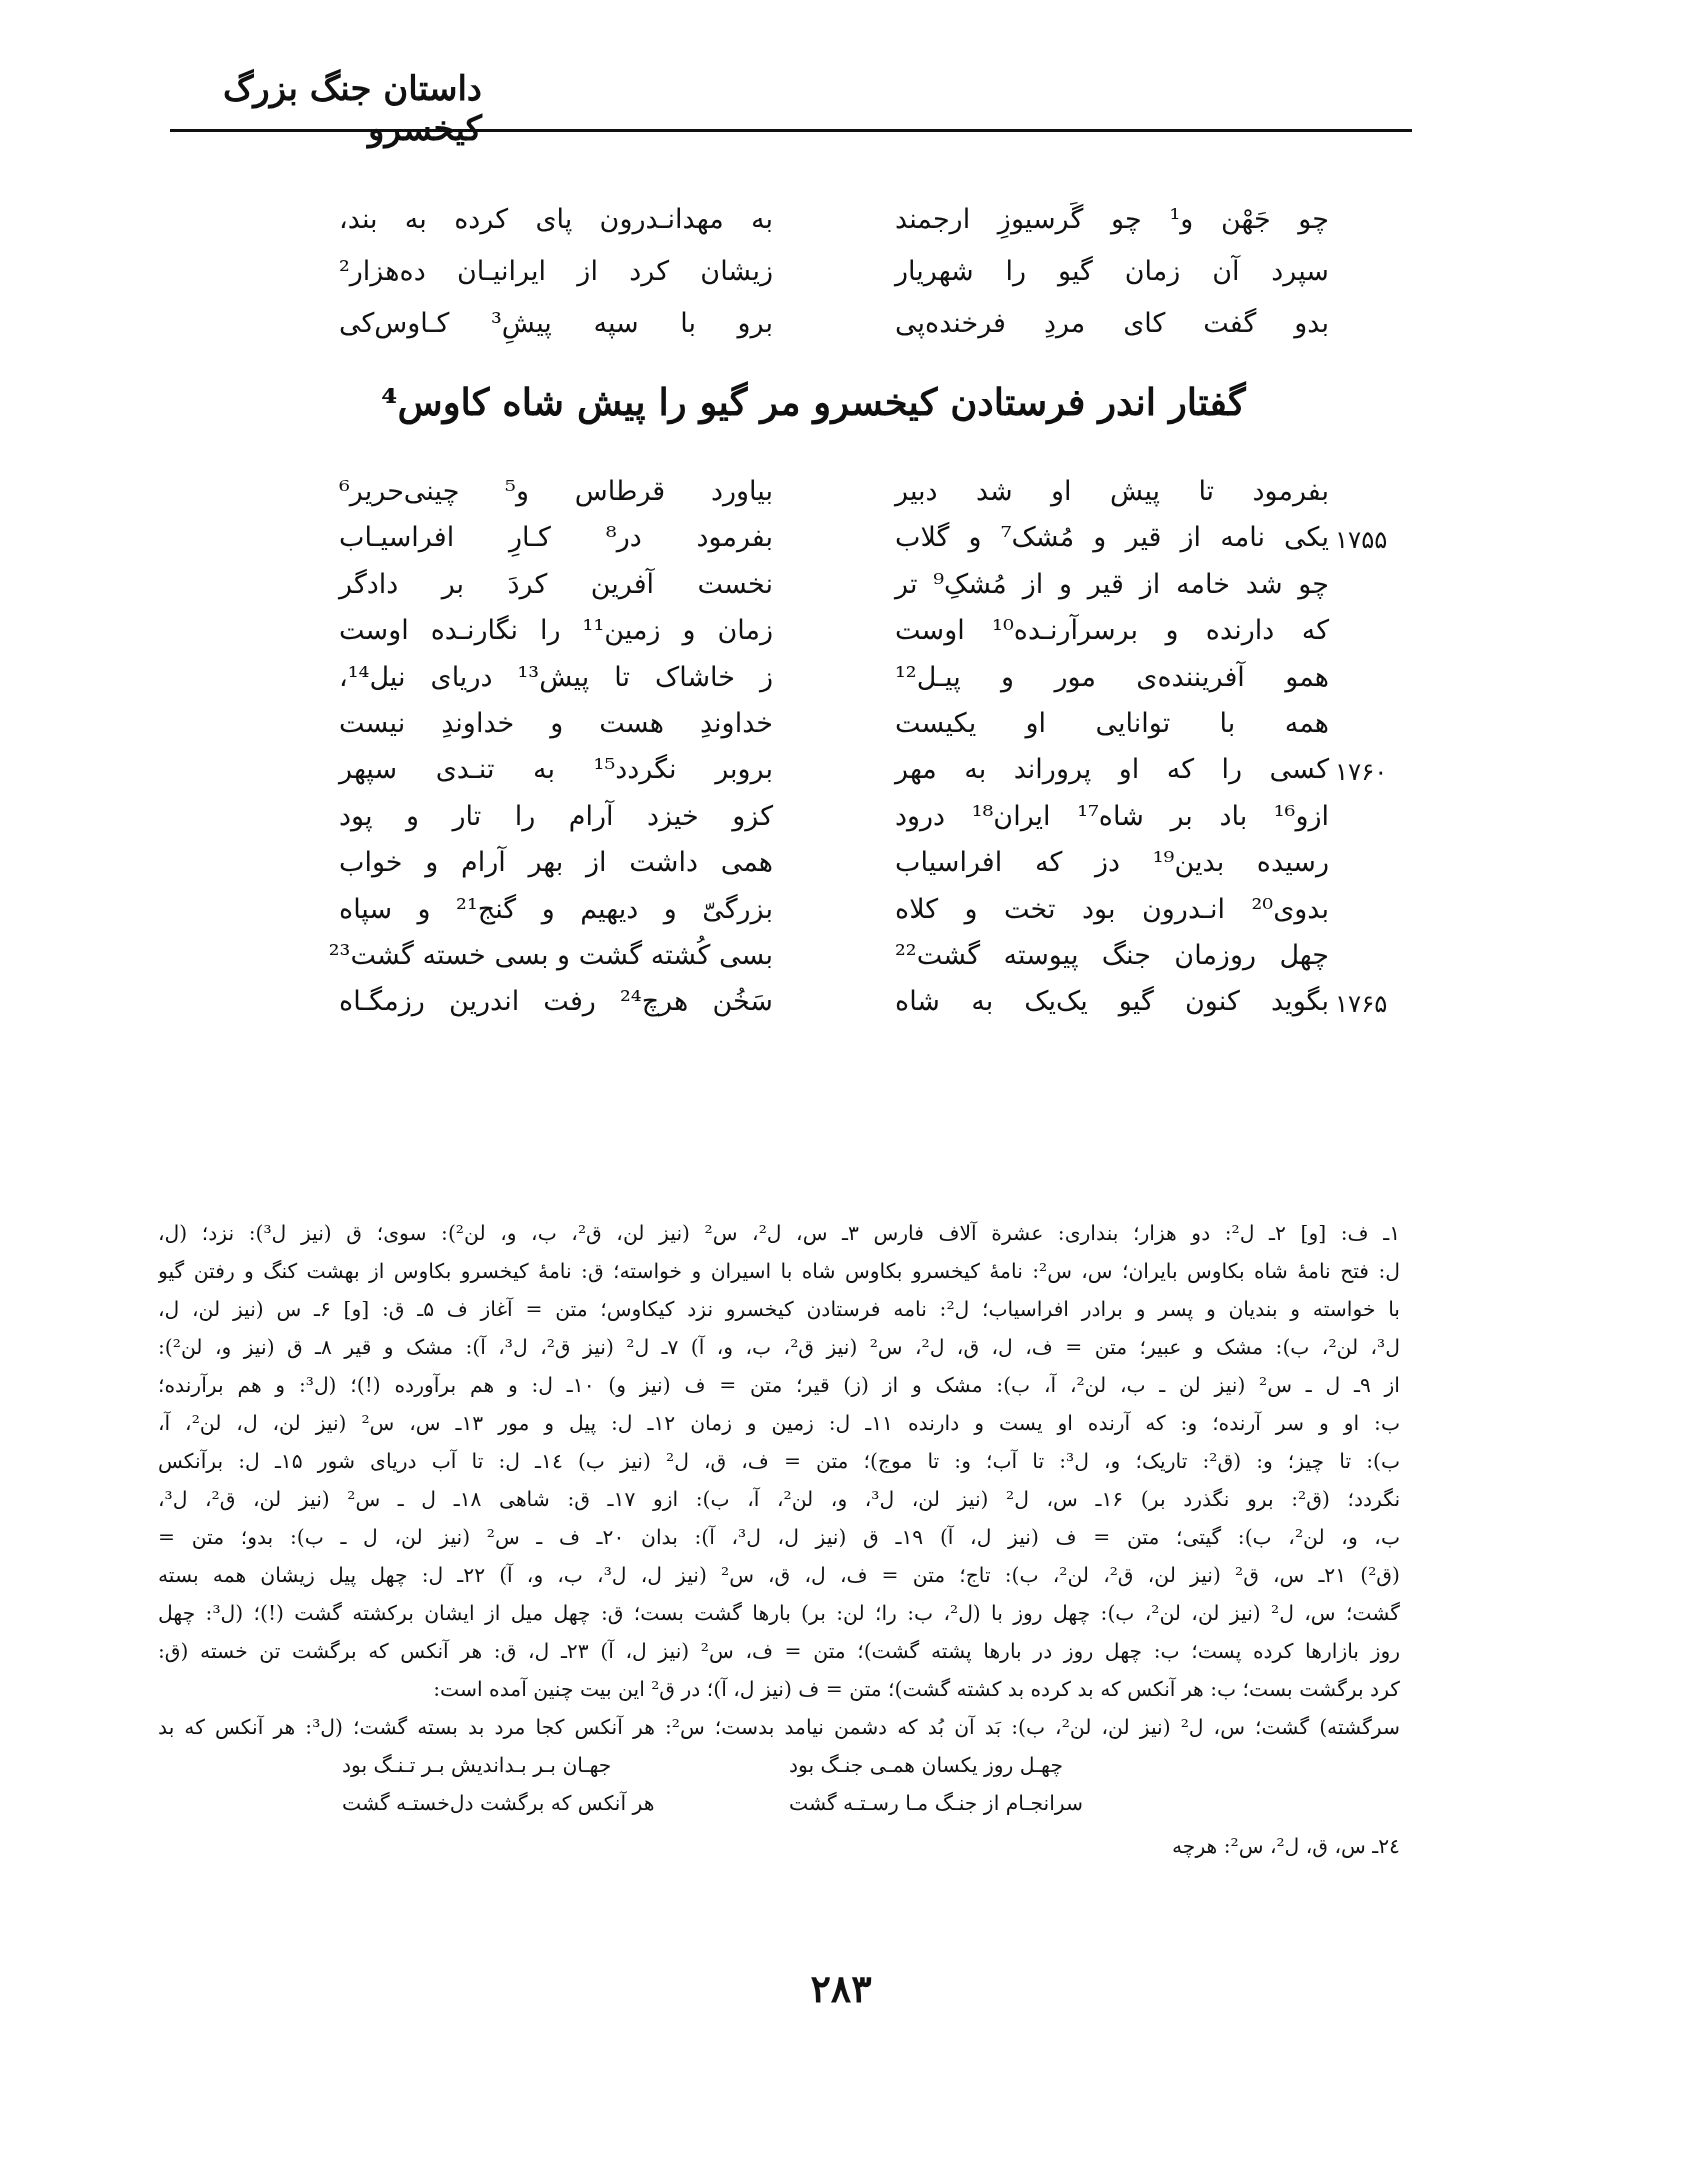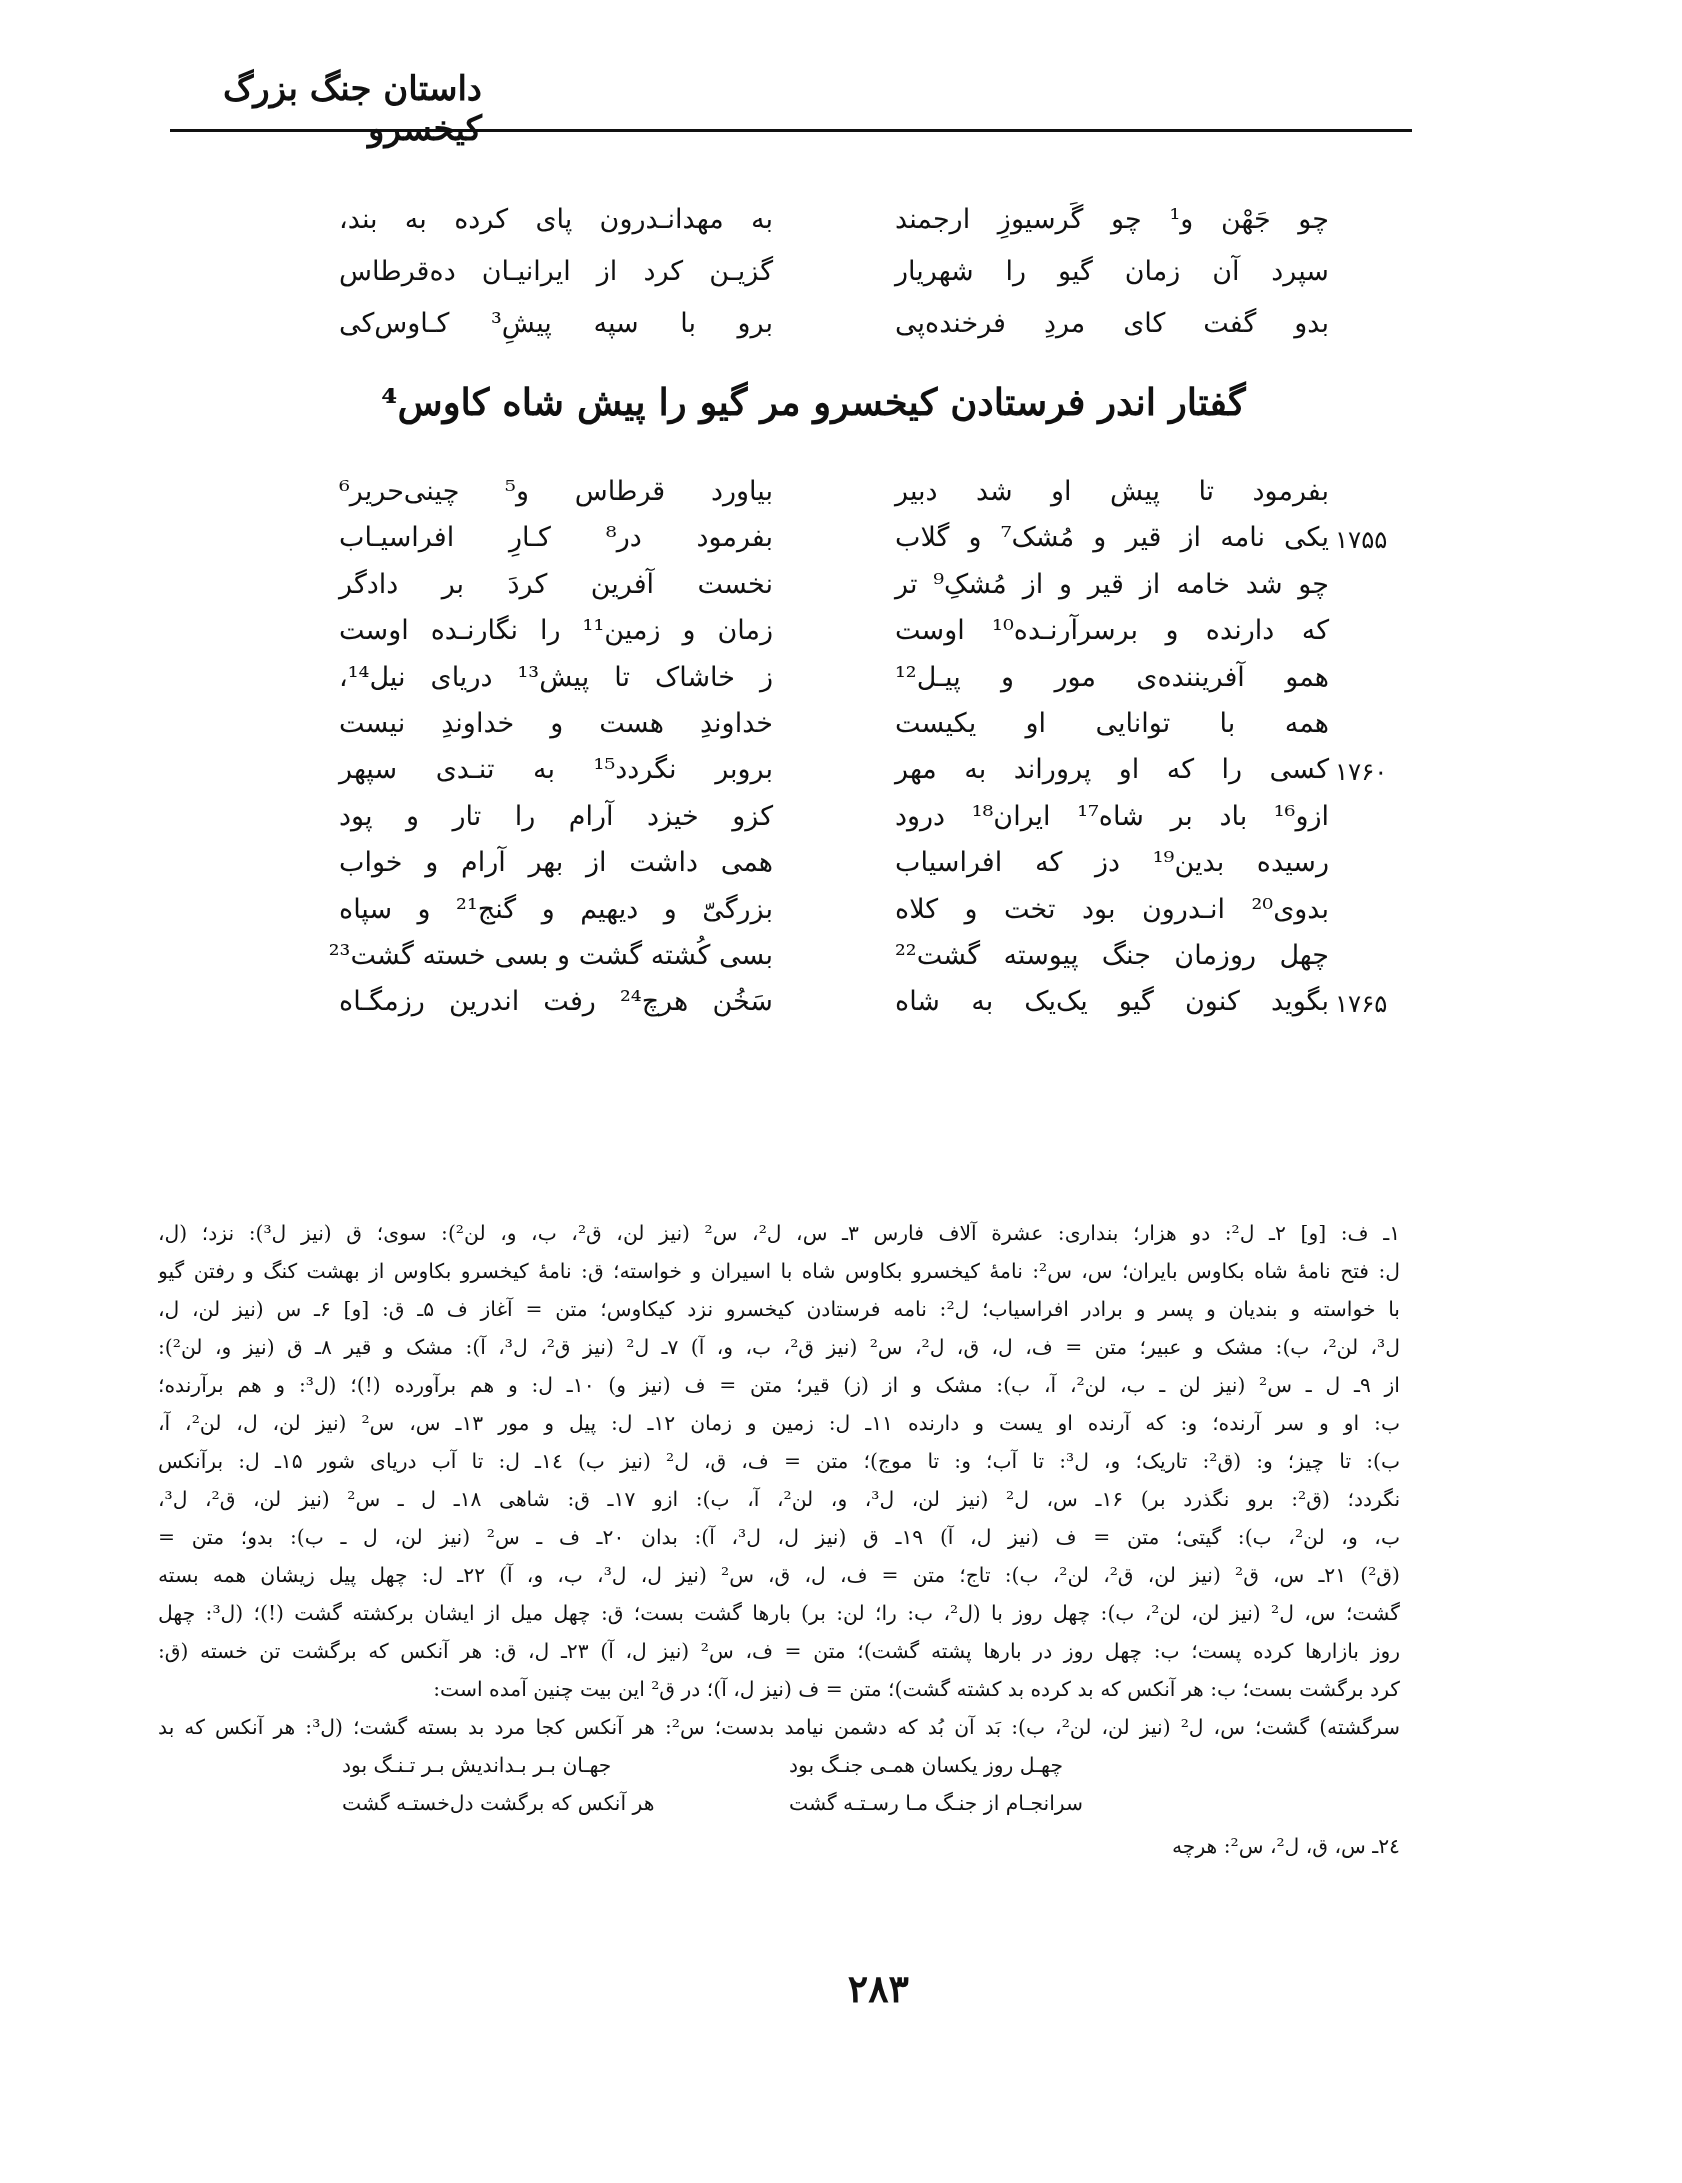--- a/index.html
+++ b/index.html
@@ -21,37 +21,37 @@
          direction:rtl; font-weight:bold; font-size:37px; }
   .main-couplets { top:475px; }
 
   .footnotes { position:absolute; top:1214px; left:158px; width:1242px; direction:rtl;
          font-size:20.3px; line-height:38px; text-align:justify; }
   .fn-line { white-space:nowrap; overflow:hidden; text-align:justify; text-align-last:justify; }
   .fn-line.last { text-align-last:right; }
   .fn-verse { position:relative; height:38px; }
   .fn-verse .h1 { position:absolute; right:231px; width:380px; text-align:left; }
   .fn-verse .h2 { position:absolute; right:678px; width:380px; text-align:left; }
-  .page-number { position:absolute; top:1966px; left:773px; width:136px; text-align:right;
+  .page-number { position:absolute; top:1966px; left:773px; width:136px; text-align:center;
          font-weight:bold; font-size:38px; direction:rtl; }
 </style>
 </head>
 <body>
 
 <div class="running-head">داستان جنگ بزرگ کیخسرو</div>
 <div class="head-rule"></div>
 
 <div class="couplets top-couplets">
   <div class="couplet" style="top:0">
     <span class="hemi first">چو جَهْن و¹ چو گَرسیوزِ ارجمند</span>
     <span class="hemi second">به مهدانـدرون پای کرده به بند،</span>
   </div>
   <div class="couplet" style="top:11px">
     <span class="hemi first">سپرد آن زمان گیو را شهریار</span>
-    <span class="hemi second">گزیـن کرد از ایرانیـان ده‌قرطاس</span>
+    <span class="hemi second">زیشان کرد از ایرانیـان ده‌هزار²</span>
   </div>
   <div class="couplet" style="top:22px">
     <span class="hemi first">بدو گفت کای مردِ فرخنده‌پی</span>
     <span class="hemi second">برو با سپه پیشِ³ کـاوس‌کی</span>
   </div>
 </div>
 
 <div class="section-title">گفتار اندر فرستادن کیخسرو مر گیو را پیش شاه کاوس⁴</div>
 
 <div class="couplets main-couplets">

